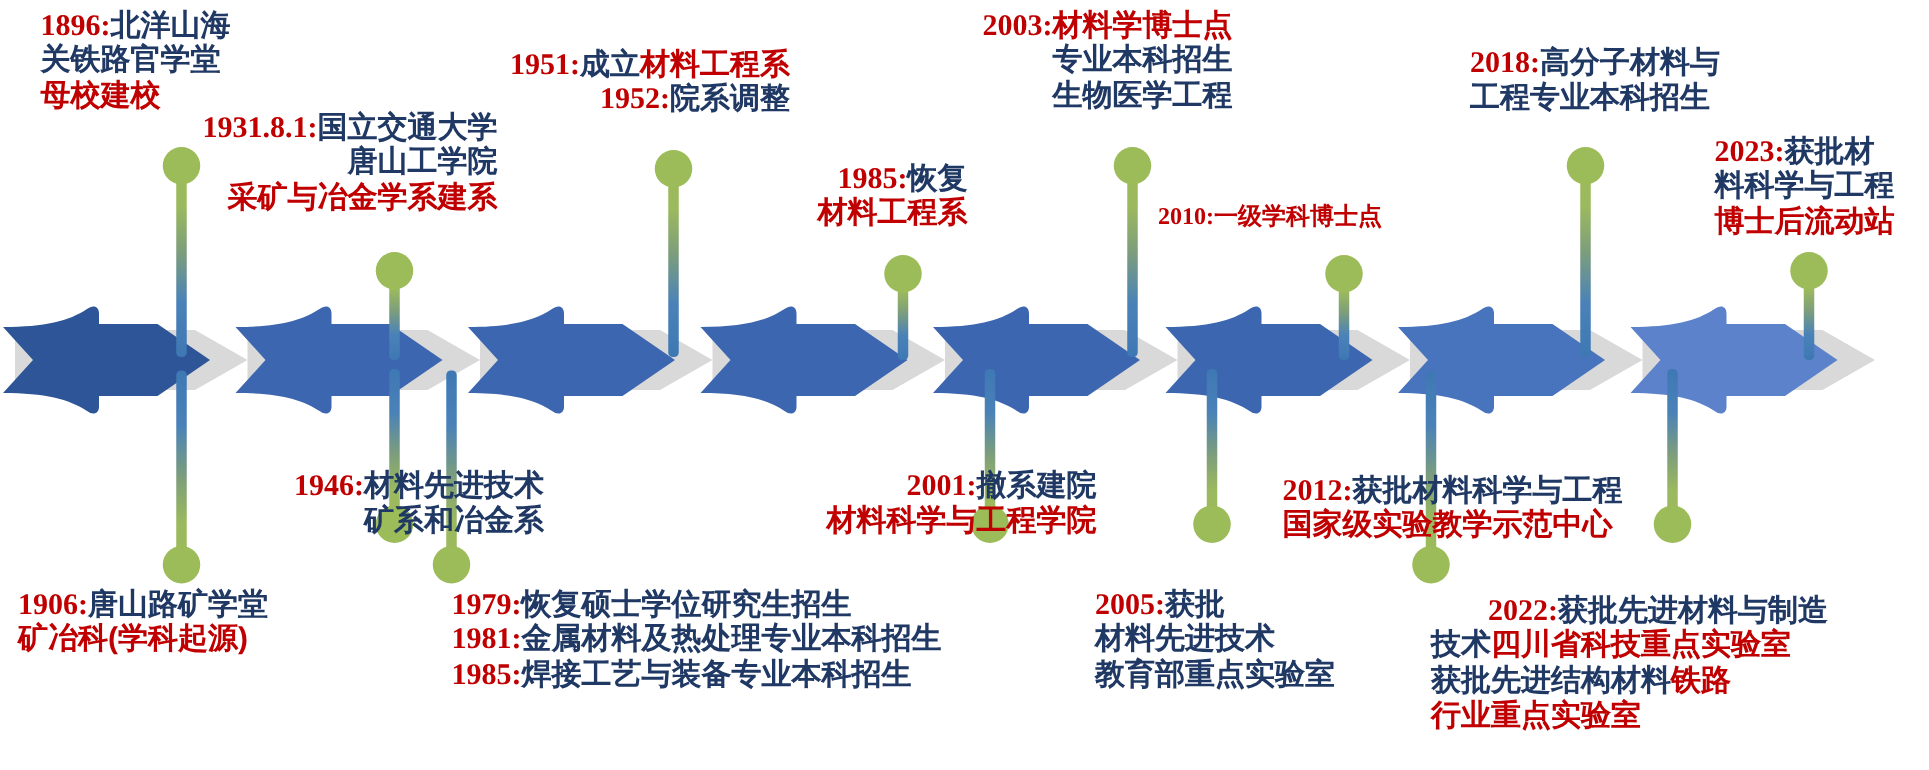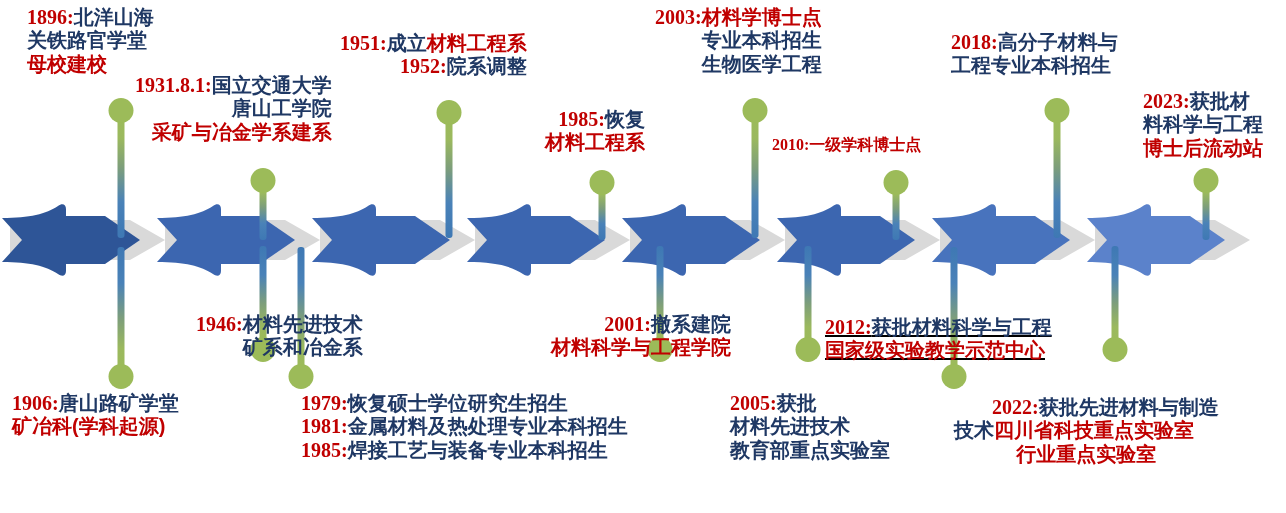--- a/index.html
+++ b/index.html
@@ -260,42 +260,45 @@
     <span class="ln bl">材料先进技术</span>
     <span class="ln bl">教育部重点实验室</span>
   </div>
 
   <div class="label ta-left" style="left:772px;top:136px;font-size:16px;">
     <span class="ln">
       <span class="yr">2010:</span><span class="rd">一级学科博士点</span>
     </span>
   </div>
 
-  <div class="label ta-left" style="left:825px;top:316px;font-size:20px;text-decoration:underline;">
+  <div class="label ta-left" style="left:855px;top:316px;font-size:20px;">
     <span class="ln">
       <span class="yr">2012:</span><span class="bl">获批材料科学与工程</span>
     </span>
     <span class="ln rd">国家级实验教学示范中心</span>
   </div>
 
-  <div class="label ta-left" style="left:951px;top:31px;font-size:20px;">
+  <div class="label ta-left" style="left:980px;top:31px;font-size:20px;">
     <span class="ln">
       <span class="yr">2018:</span><span class="bl">高分子材料与</span>
     </span>
     <span class="ln bl">工程专业本科招生</span>
   </div>
 
   <div class="label ta-left" style="left:992px;top:396px;font-size:20px;">
     <span class="ln">
       <span class="yr">2022:</span><span class="bl">获批先进材料与制造</span>
     </span>
     <span class="ln" style="margin-left:-38px;">
       <span class="bl">技术</span><span class="rd">四川省科技重点实验室</span>
     </span>
-    <span class="ln rd" style="margin-left:-38px;text-align:center;">行业重点实验室</span>
+    <span class="ln" style="margin-left:-38px;">
+      <span class="bl">获批先进结构材料</span><span class="rd">铁路</span>
+    </span>
+    <span class="ln rd" style="margin-left:-38px;">行业重点实验室</span>
   </div>
 
   <div class="label ta-left" style="left:1143px;top:90px;font-size:20px;">
     <span class="ln">
       <span class="yr">2023:</span><span class="bl">获批材</span>
     </span>
     <span class="ln bl">料科学与工程</span>
     <span class="ln rd">博士后流动站</span>
   </div>
 

